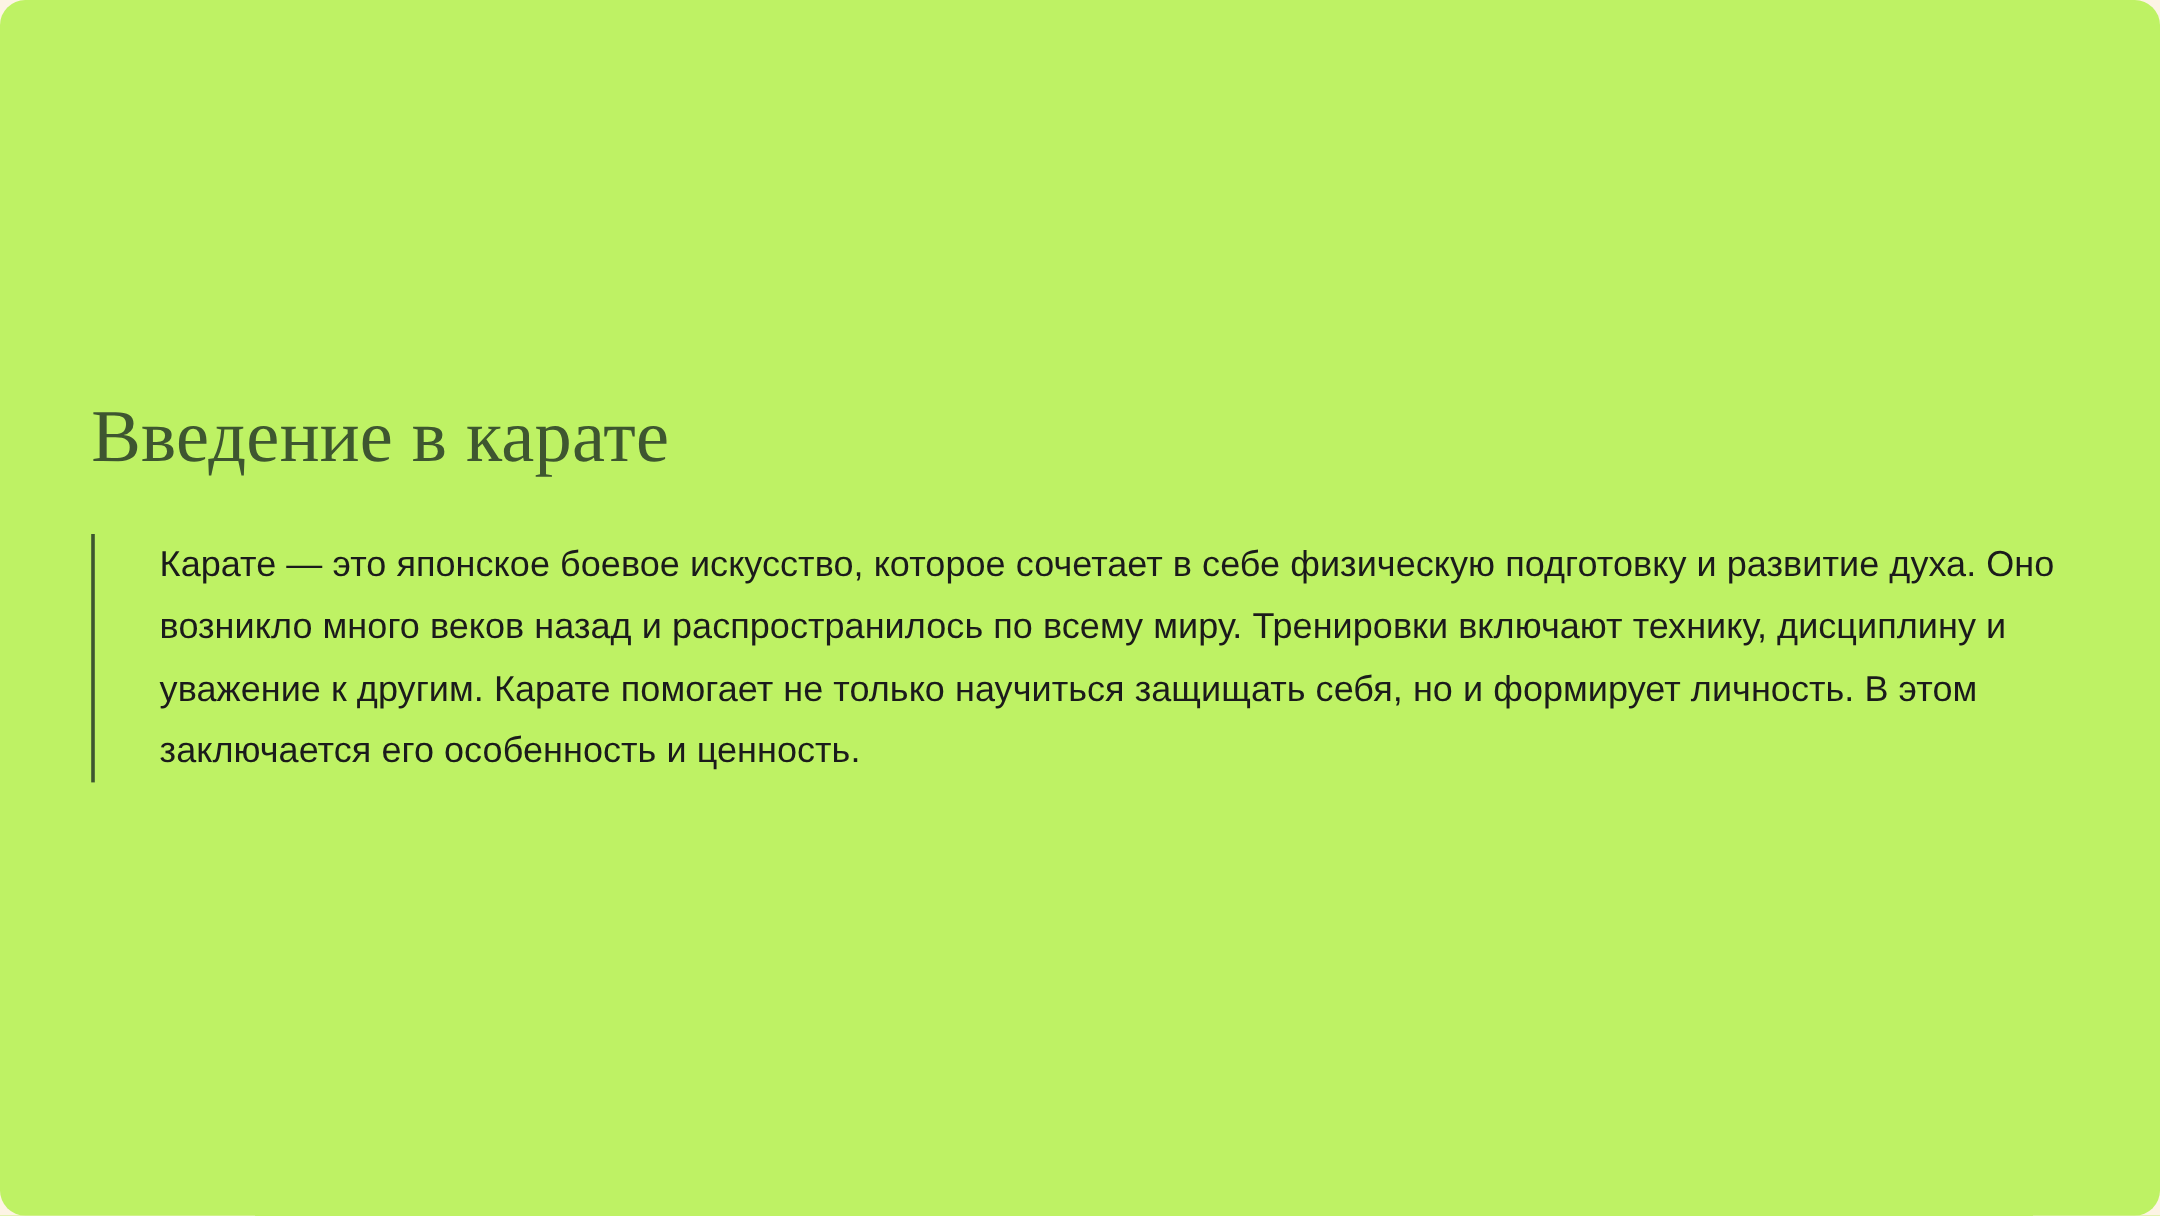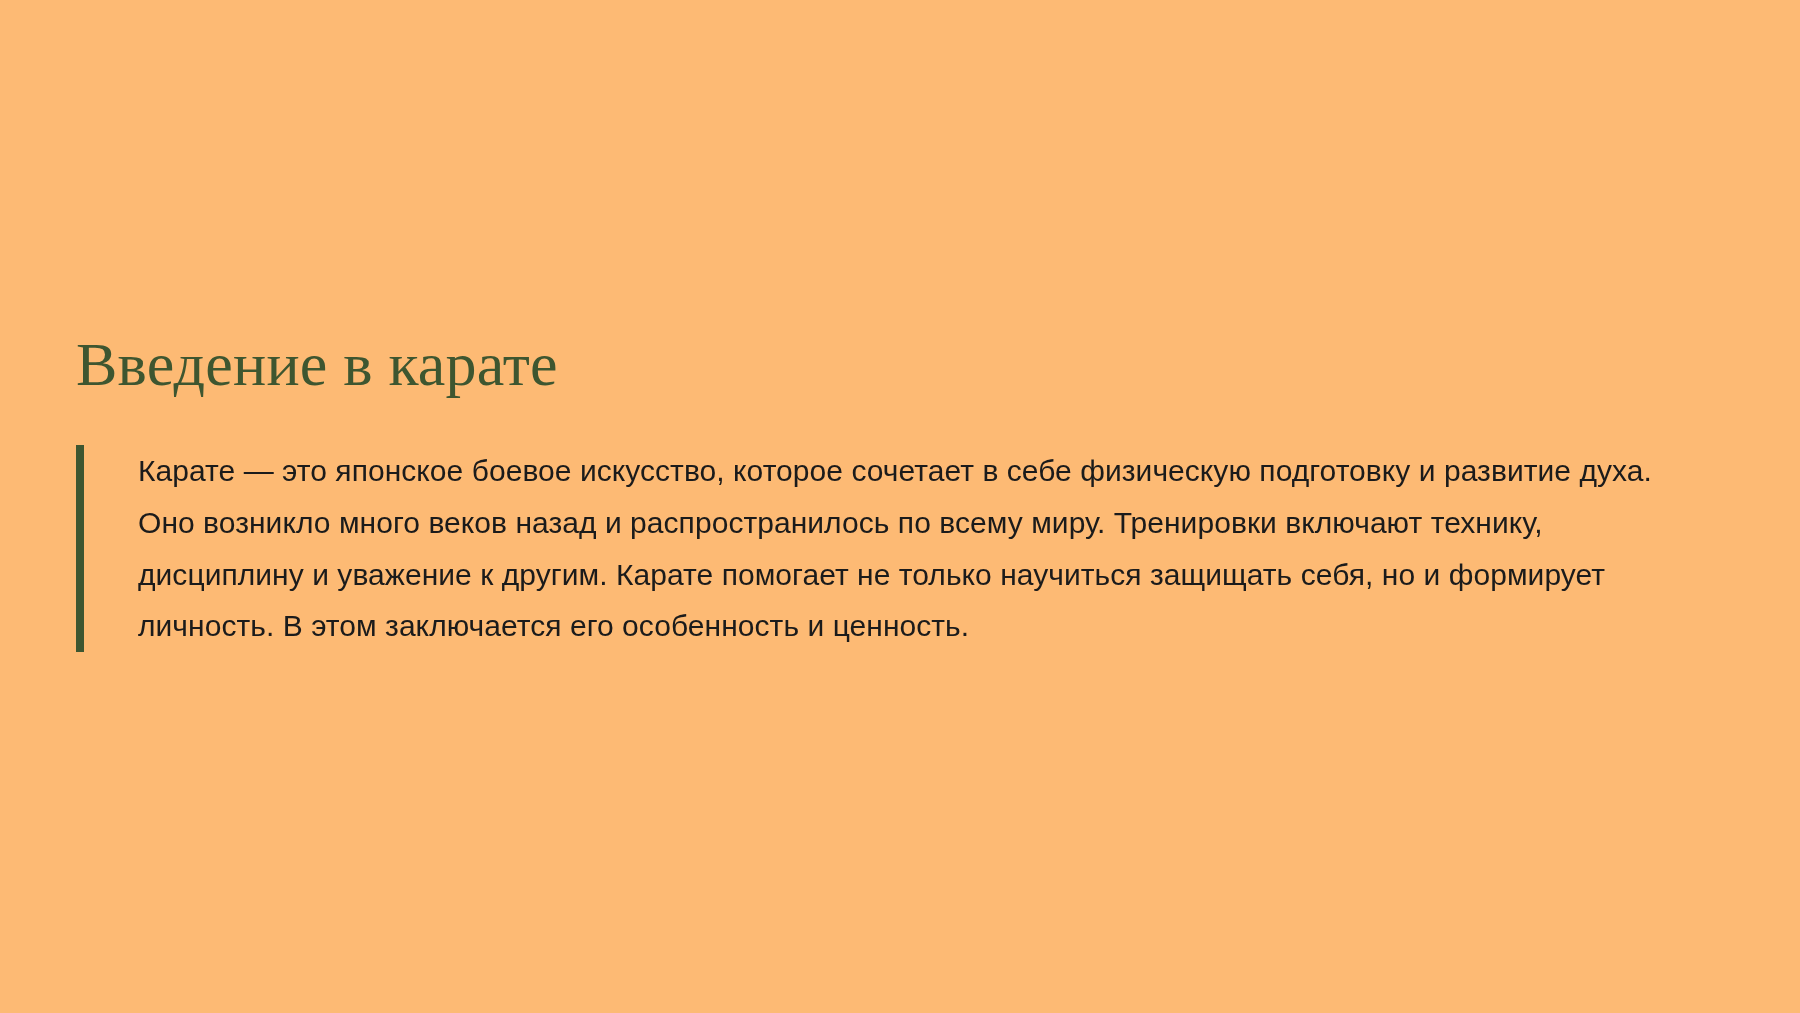--- a/index.html
+++ b/index.html
@@ -39,40 +39,40 @@
     letter-spacing: 0.2px;
     color: #3e5630;
     margin: 0 0 46px 0;
     white-space: nowrap;
   }
 
   #intro-blockquote {
     position: relative;
     margin: 0;
     padding: 0 0 0 54px;
-    border-left: 8px solid #4c1d95;
+    border-left: 3px solid #4c1d95;
     box-sizing: border-box;
   }
 
   #intro-paragraph {
     margin: 0;
     font-family: "Liberation Sans", "DejaVu Sans", sans-serif;
     font-weight: 400;
     font-size: 30px;
     line-height: 1.72;
     color: #1b1b1b;
     letter-spacing: 0.05px;
     max-width: 1580px;
     text-align: left;
   }
 </style>
 </head>
 <body style="background: rgb(253, 244, 229);">
 
-<div id="page" style="background: #fdba74;">
+<div id="page" style="background: #bef264; border-radius: 21px;">
 
   <article id="article">
 
     <h1 id="page-title" style="color: rgb(62, 86, 48);">Введение в карате</h1>
 
     <blockquote id="intro-blockquote" style="border-left-color: rgb(62, 86, 48);">
       <p id="intro-paragraph" style="color: rgb(27, 27, 27);">Карате — это японское боевое искусство, которое сочетает в себе физическую подготовку и развитие духа. Оно возникло много веков назад и распространилось по всему миру. Тренировки включают технику, дисциплину и уважение к другим. Карате помогает не только научиться защищать себя, но и формирует личность. В этом заключается его особенность и ценность.</p>
     </blockquote>
 
   </article>

